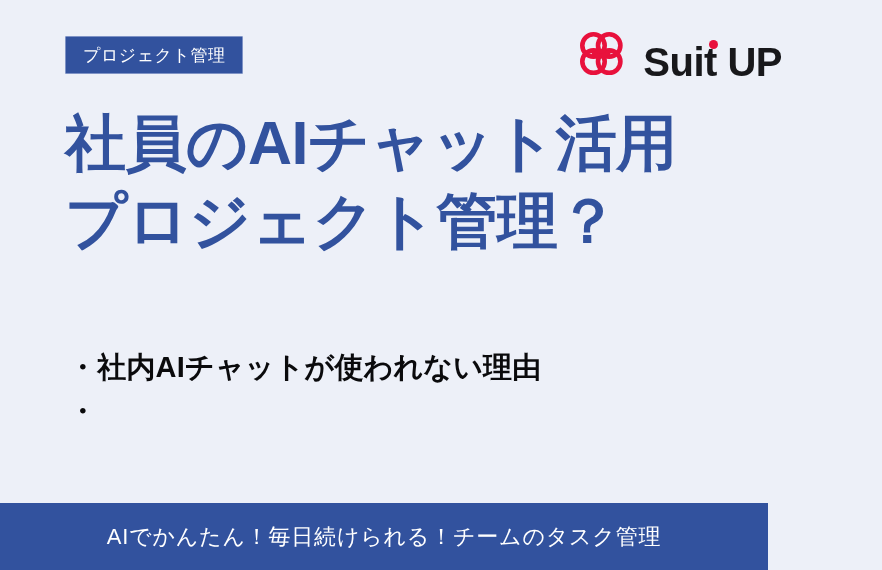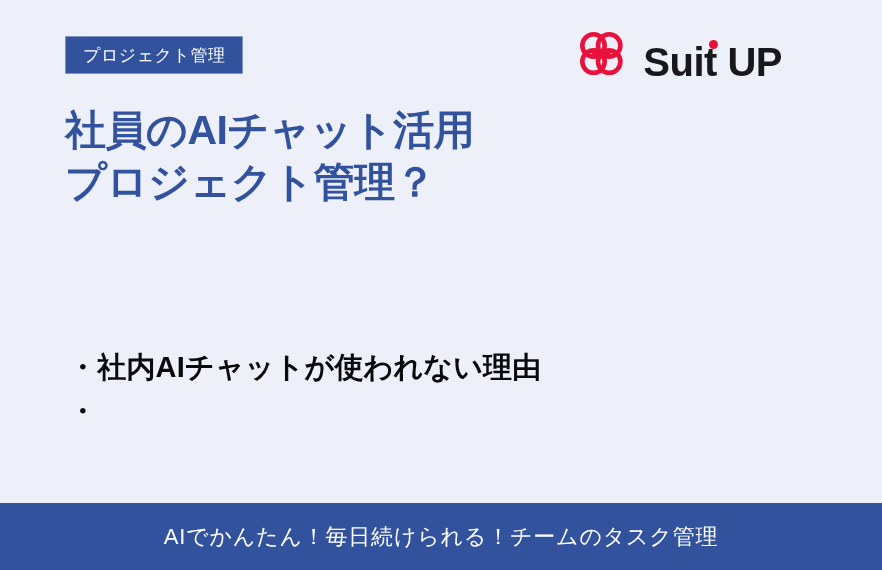--- a/index.html
+++ b/index.html
@@ -96,21 +96,21 @@
   
   #headline {
     position: absolute;
     left: 65px;
     top: 104px;
     width: 790px;
   }
 
   .headline-line {
     color: #32529e;
-    font-size: 41px;
+    font-size: 61px;
     font-weight: 800;
     line-height: 1.28;
     letter-spacing: -0.5px;
     white-space: nowrap;
   }
 
   
   #bullet-list {
     position: absolute;
     left: 68px;
@@ -130,21 +130,21 @@
 
   .bullet-marker {
     flex: 0 0 auto;
   }
 
   
   #footer-band {
     position: absolute;
     left: 0;
     bottom: 0;
-    width: 882px;
+    width: 768px;
     height: 67px;
     background: #32529e;
     display: flex;
     align-items: center;
     justify-content: center;
   }
 
   #footer-tagline {
     color: #ffffff;
     font-size: 22px;

